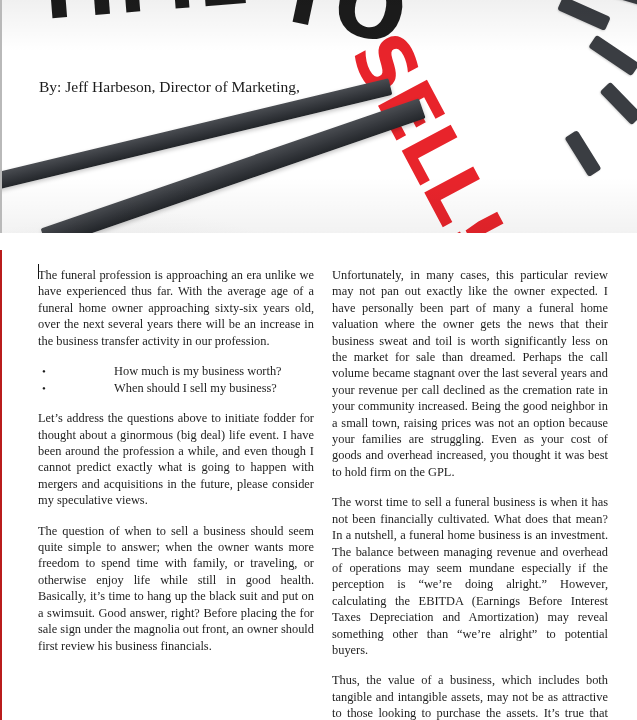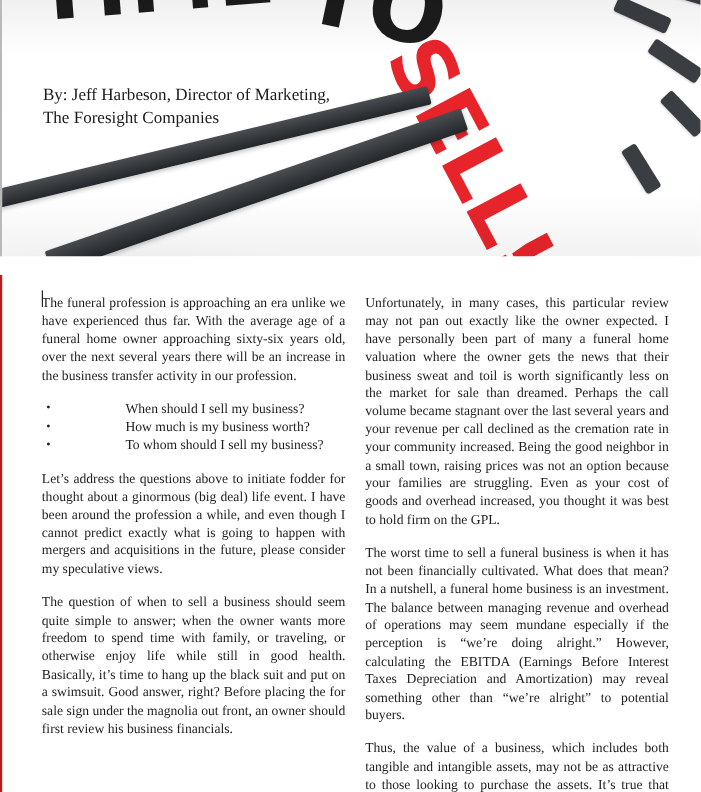--- a/index.html
+++ b/index.html
@@ -229,36 +229,34 @@
       <div class="hl-sell">SELL!</div>
 
       <div class="hand hand-minute"></div>
       <div class="hand hand-hour"></div>
 
       <div class="hero-vignette"></div>
     </div>
 
     <div class="byline">
       <div>By: Jeff Harbeson, Director of Marketing,</div>
-      <div>The Foresight Companies</div>
     </div>
   </div>
 
   <div class="body-wrap">
     <div class="caret"></div>
 
     <div class="columns">
 
       <div class="col">
         <p>The funeral profession is approaching an era unlike we have experienced thus far. With the average age of a funeral home owner approaching sixty-six years old, over the next several years there will be an increase in the business transfer activity in our profession.</p>
 
         <ul class="questions">
+          <li>How much is my business worth?</li>
           <li>When should I sell my business?</li>
-          <li>How much is my business worth?</li>
-          <li>To whom should I sell my business?</li>
         </ul>
 
         <p>Let’s address the questions above to initiate fodder for thought about a ginormous (big deal) life event. I have been around the profession a while, and even though I cannot predict exactly what is going to happen with mergers and acquisitions in the future, please consider my speculative views.</p>
         <p class="last">The question of when to sell a business should seem quite simple to answer; when the owner wants more freedom to spend time with family, or traveling, or otherwise enjoy life while still in good health. Basically, it’s time to hang up the black suit and put on a swimsuit. Good answer, right? Before placing the for sale sign under the magnolia out front, an owner should first review his business financials.</p>
       </div>
 
       <div class="col">
         <p>Unfortunately, in many cases, this particular review may not pan out exactly like the owner expected. I have personally been part of many a funeral home valuation where the owner gets the news that their business sweat and toil is worth significantly less on the market for sale than dreamed. Perhaps the call volume became stagnant over the last several years and your revenue per call declined as the cremation rate in your community increased. Being the good neighbor in a small town, raising prices was not an option because your families are struggling. Even as your cost of goods and overhead increased, you thought it was best to hold firm on the GPL.</p>
         <p>The worst time to sell a funeral business is when it has not been financially cultivated. What does that mean? In a nutshell, a funeral home business is an investment. The balance between managing revenue and overhead of operations may seem mundane especially if the perception is “we’re doing alright.” However, calculating the EBITDA (Earnings Before Interest Taxes Depreciation and Amortization) may reveal something other than “we’re alright” to potential buyers.</p>
         <p class="last">Thus, the value of a business, which includes both tangible and intangible assets, may not be as attractive to those looking to purchase the assets. It’s true that beauty is in the eye of the beholder and a similar notion is true regarding funeral home value. You might think what you have is awesome but to someone else, or</p>

